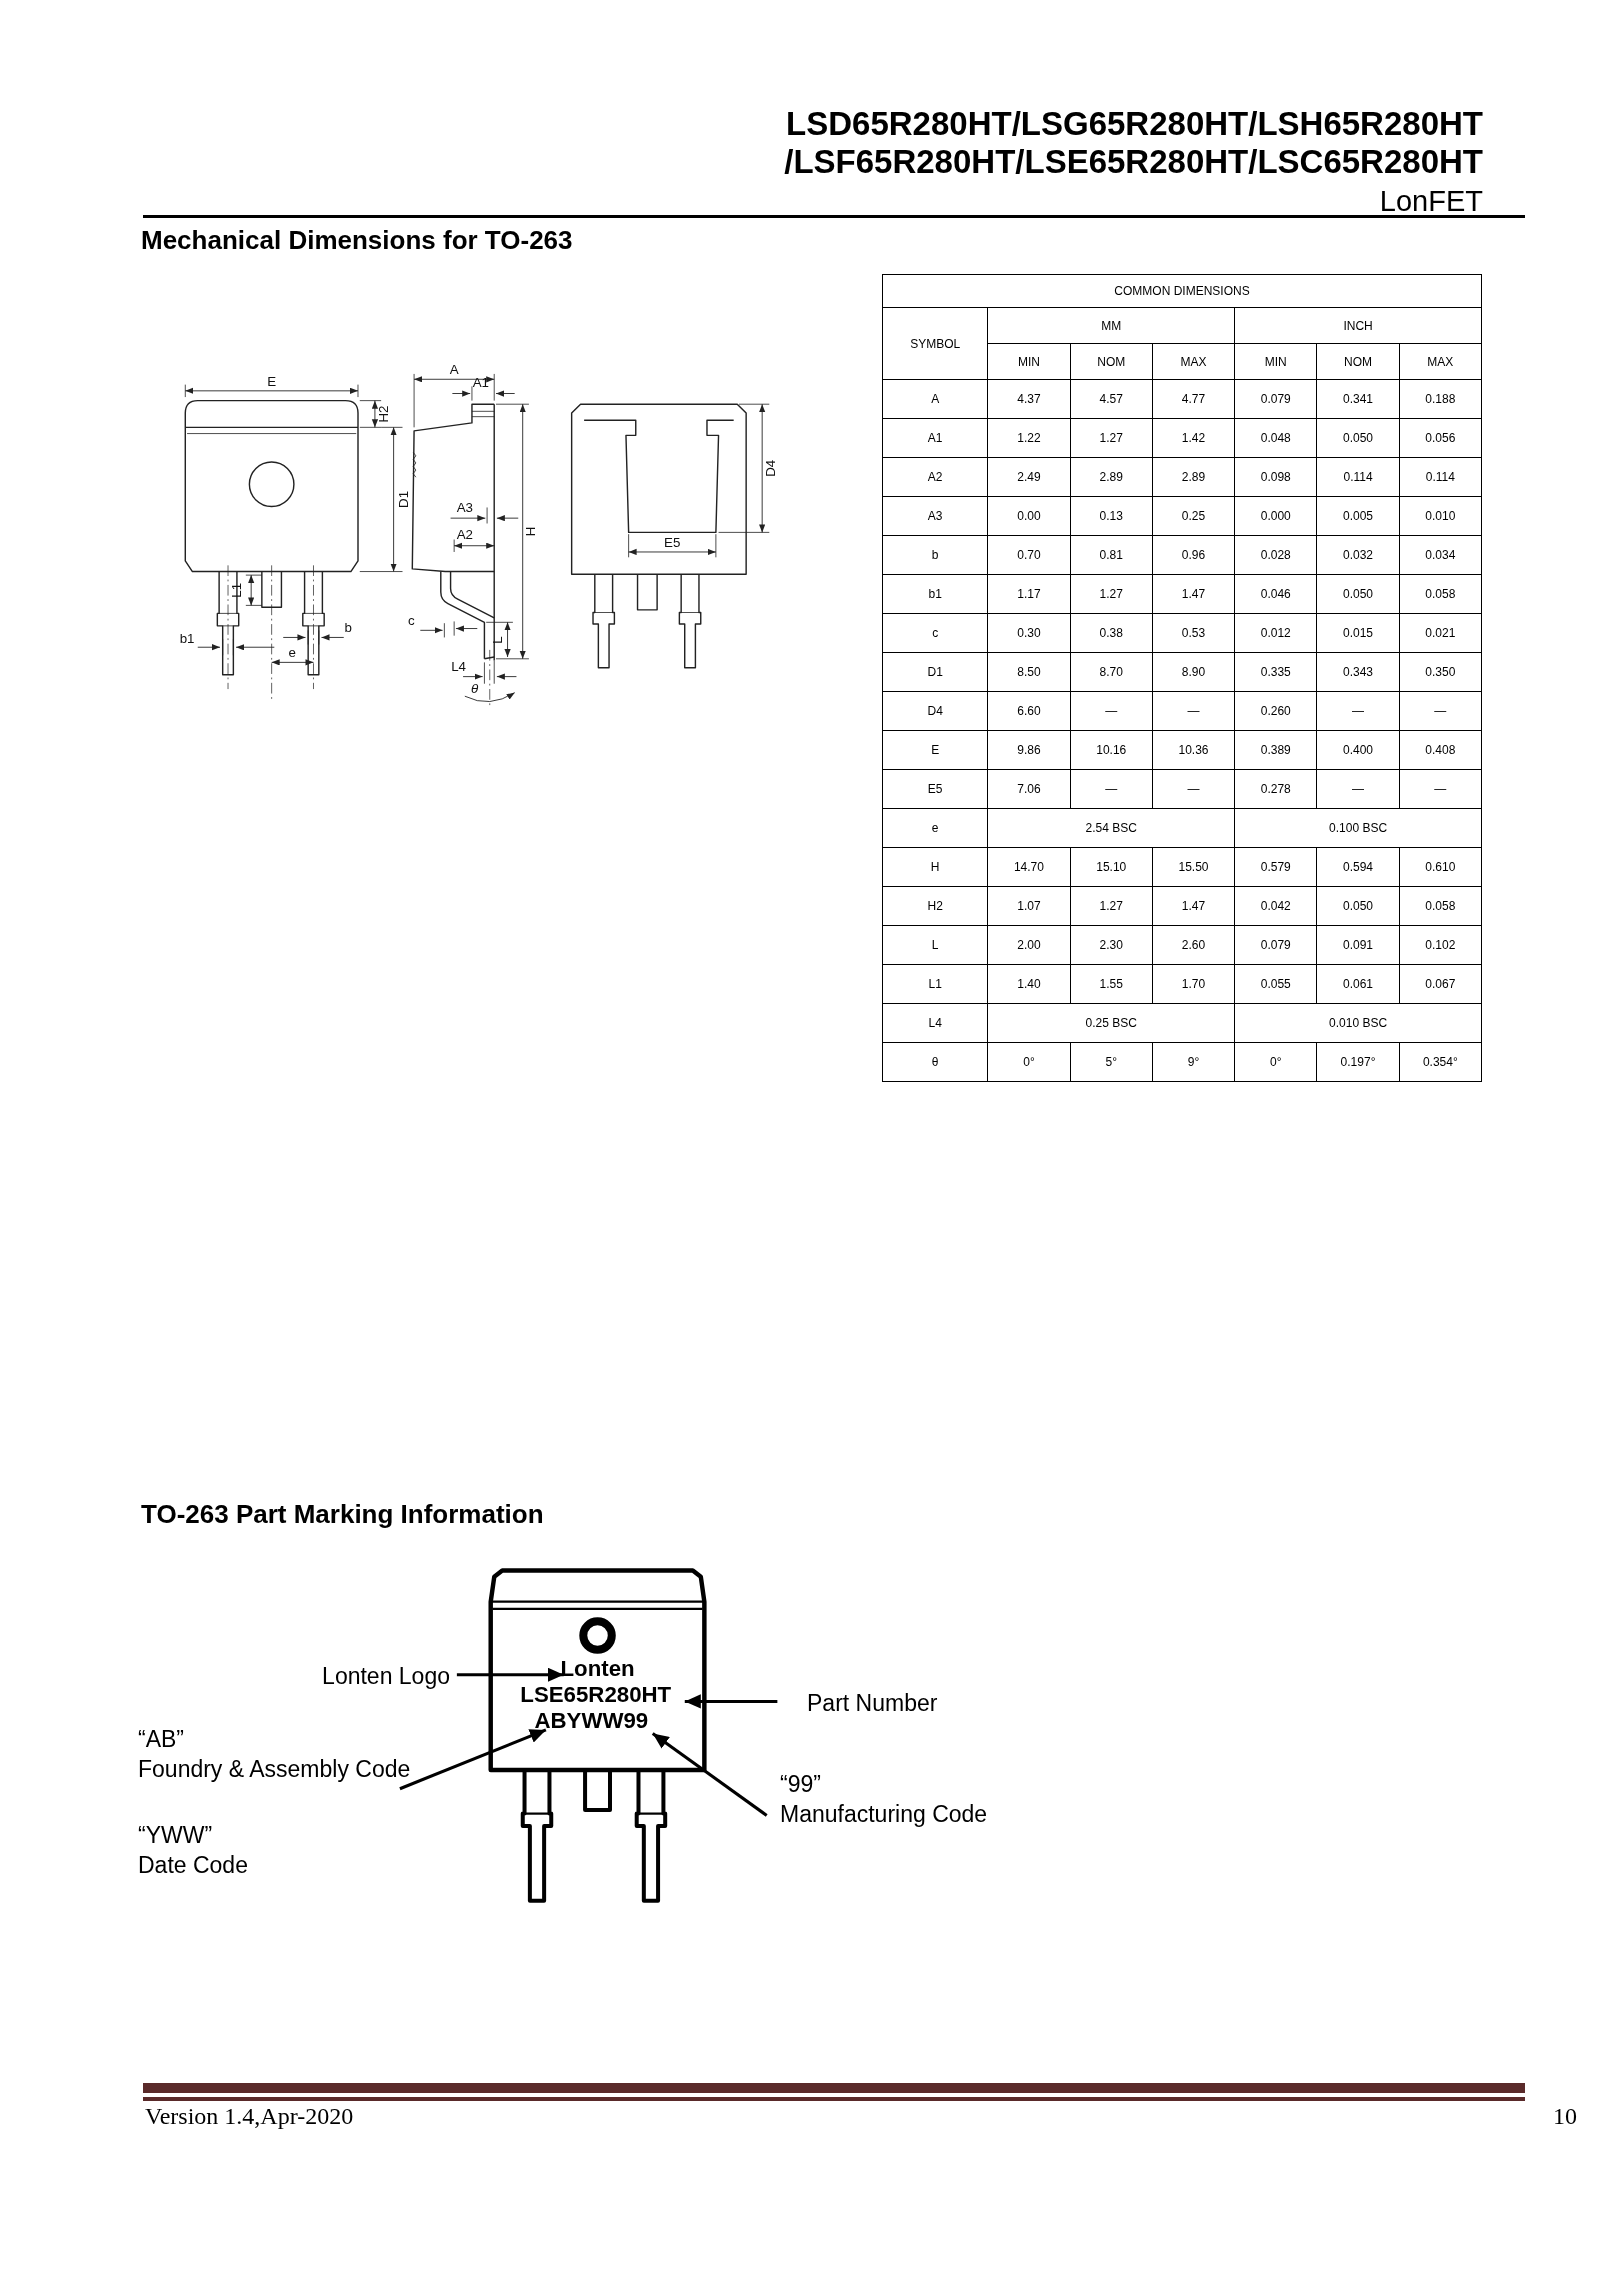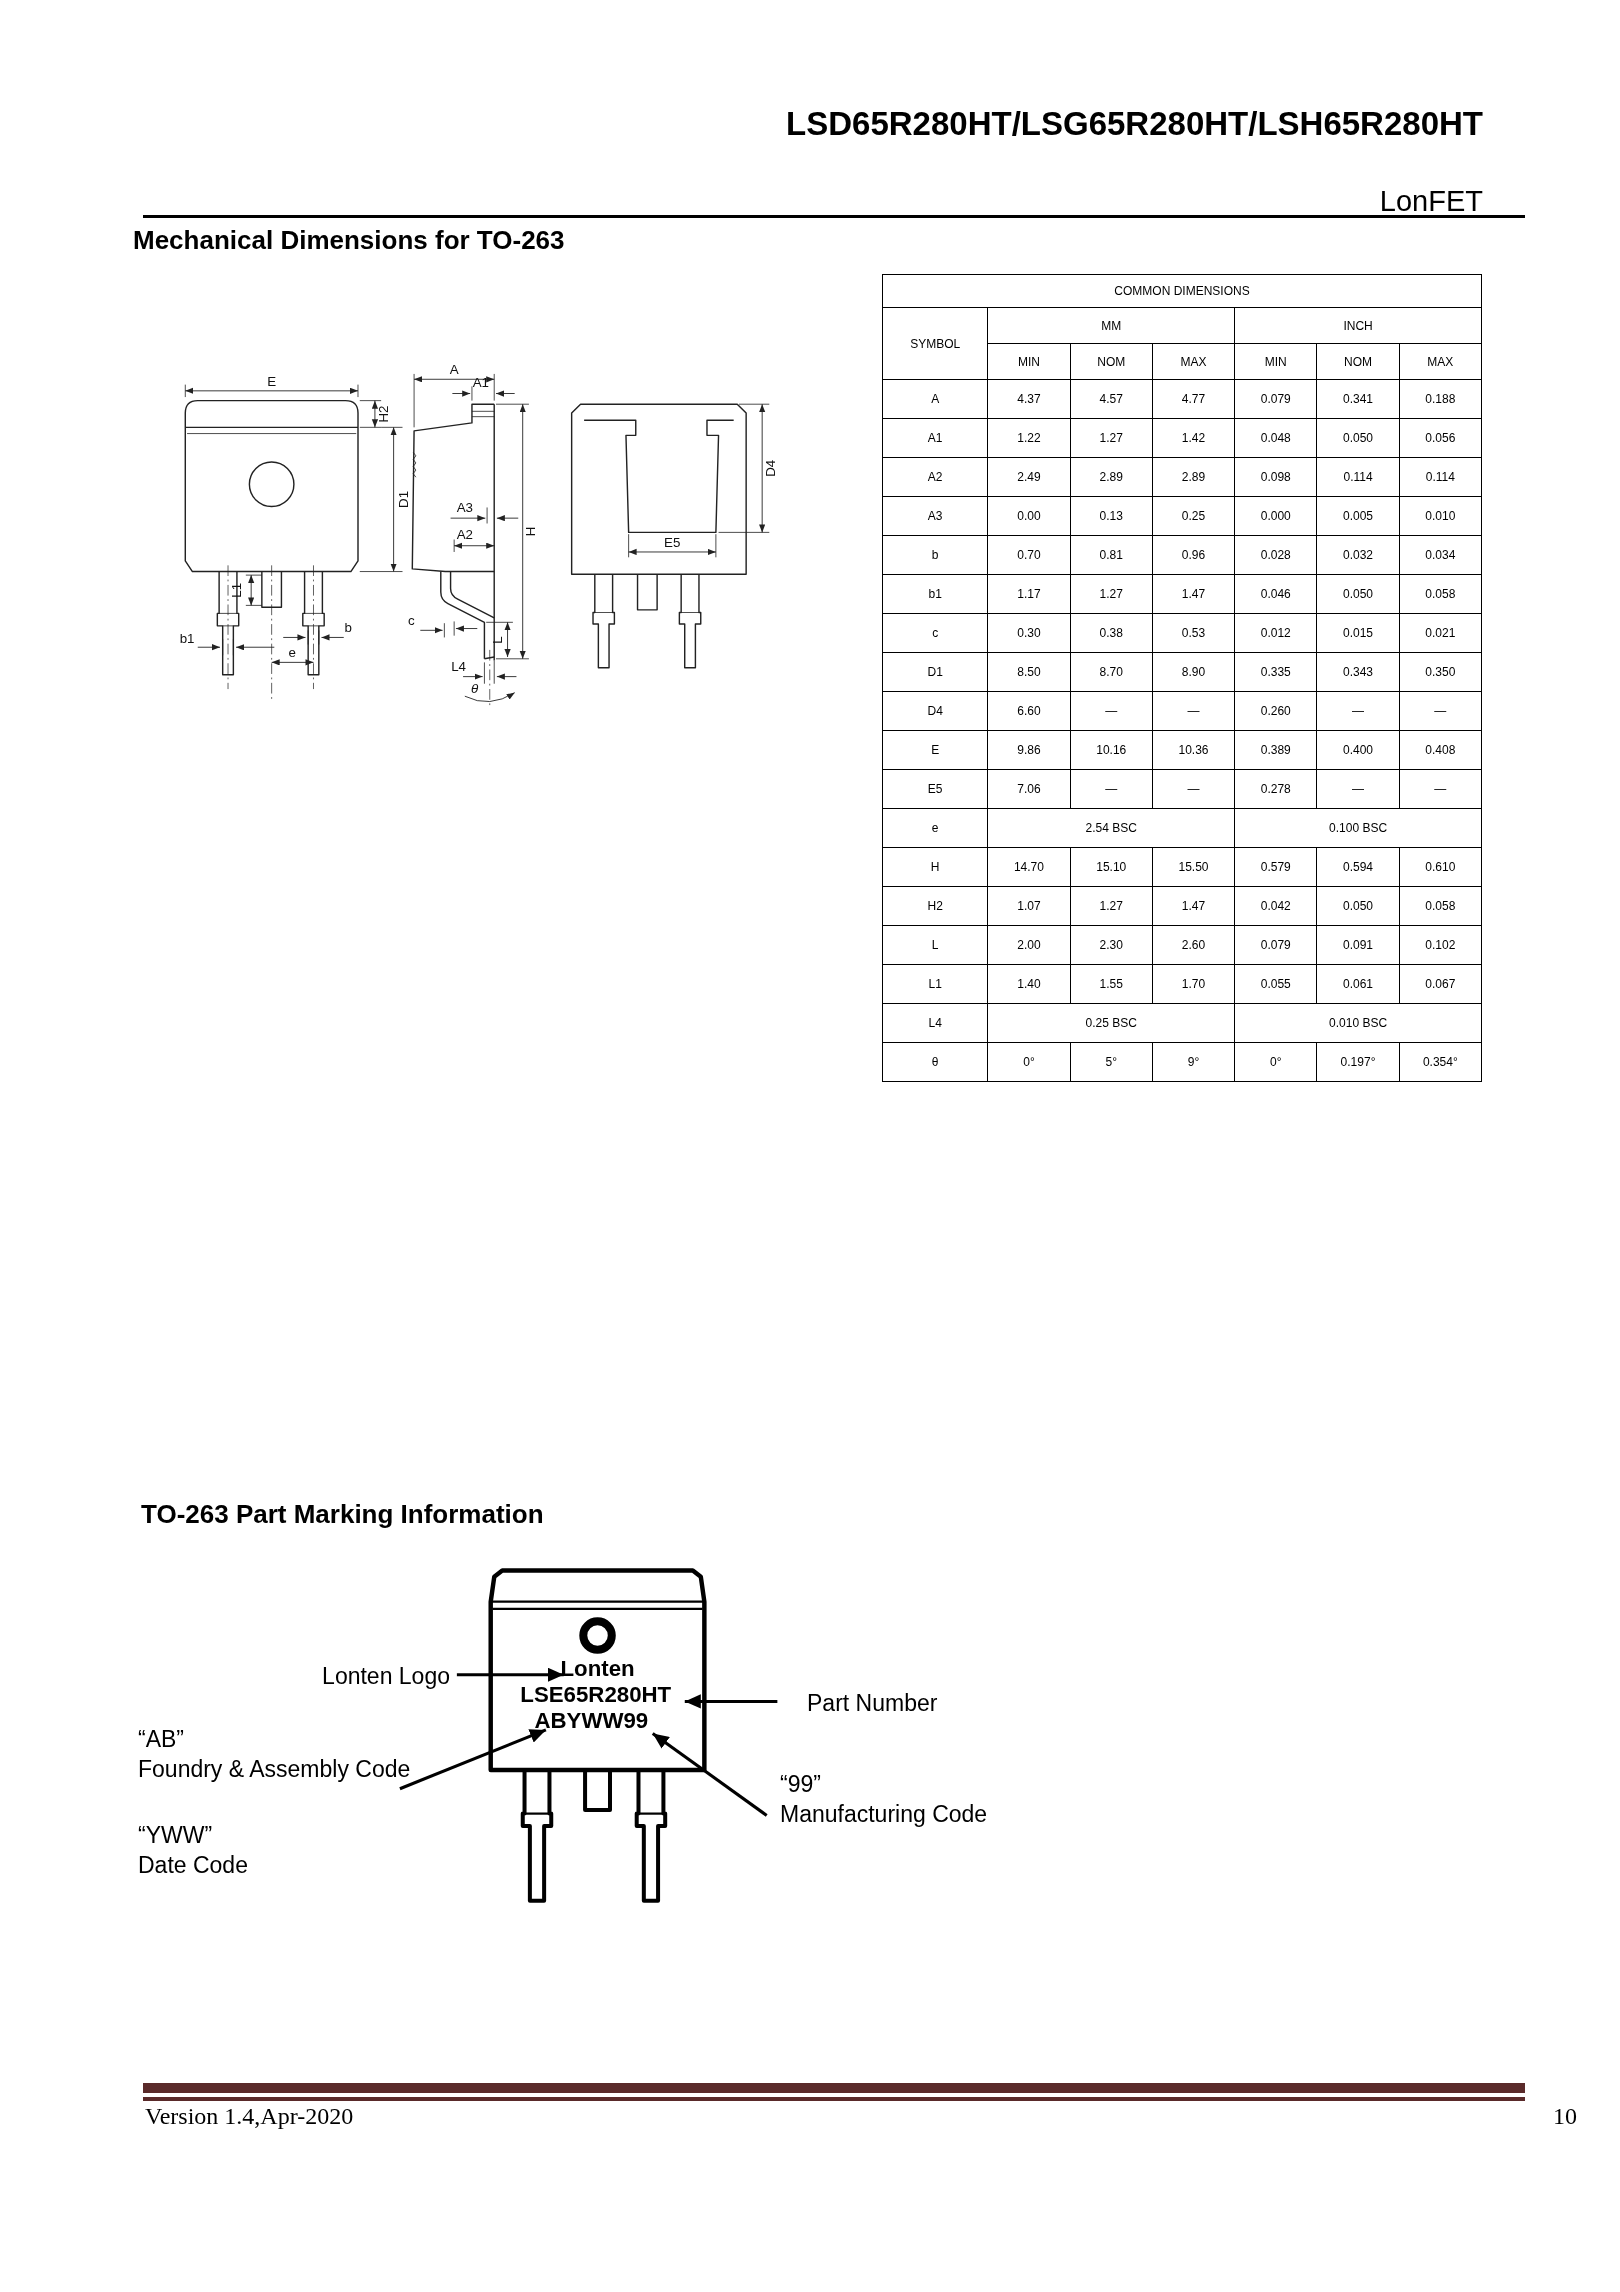--- a/index.html
+++ b/index.html
@@ -6,21 +6,21 @@
   .page{position:relative;width:1577px;height:2293px;background:#ffffff;
         font-family:"Liberation Sans",sans-serif;color:#000;overflow:hidden;}
 
   
   .hdr-title{position:absolute;left:535px;right:94px;top:105px;text-align:right;
              font-weight:bold;font-size:33px;line-height:38px;}
   .hdr-brand{position:absolute;right:94px;top:185px;font-size:29px;}
   .rule{position:absolute;left:143px;top:215px;width:1382px;height:2.7px;background:#000;}
 
   .sec-heading{position:absolute;font-weight:bold;font-size:26px;}
-  #sec1{left:133px;top:225px;}
+  #sec1{left:141px;top:225px;}
   #sec2{left:141px;top:1499px;}
 
   
   .dim-table{position:absolute;left:882px;top:274px;border-collapse:collapse;
              table-layout:fixed;width:600px;font-size:12px;}
   .dim-table td{border:1.3px solid #000;text-align:center;vertical-align:middle;
                 height:38px;padding:0;}
   .dim-table tr.cap td{height:32px;}
   .dim-table tr.hd td{height:35px;}
 
@@ -52,20 +52,21 @@
   #ver{left:145px;}
   #pg{left:0;width:100%;text-align:right;}
 </style>
 </head>
 <body>
 
 <div class="page">
 
   <div class="hdr-title">
     <div>LSD65R280HT/LSG65R280HT/LSH65R280HT</div>
+    <div>/LSF65R280HT/LSE65R280HT/LSC65R280HT</div>
   </div>
   <div class="hdr-brand">LonFET</div>
   <div class="rule"></div>
 
   <div class="sec-heading" id="sec1">Mechanical Dimensions for TO-263</div>
 
   <table class="dim-table">
     <colgroup>
       <col style="width:105px">
         <col style="width:82px">

